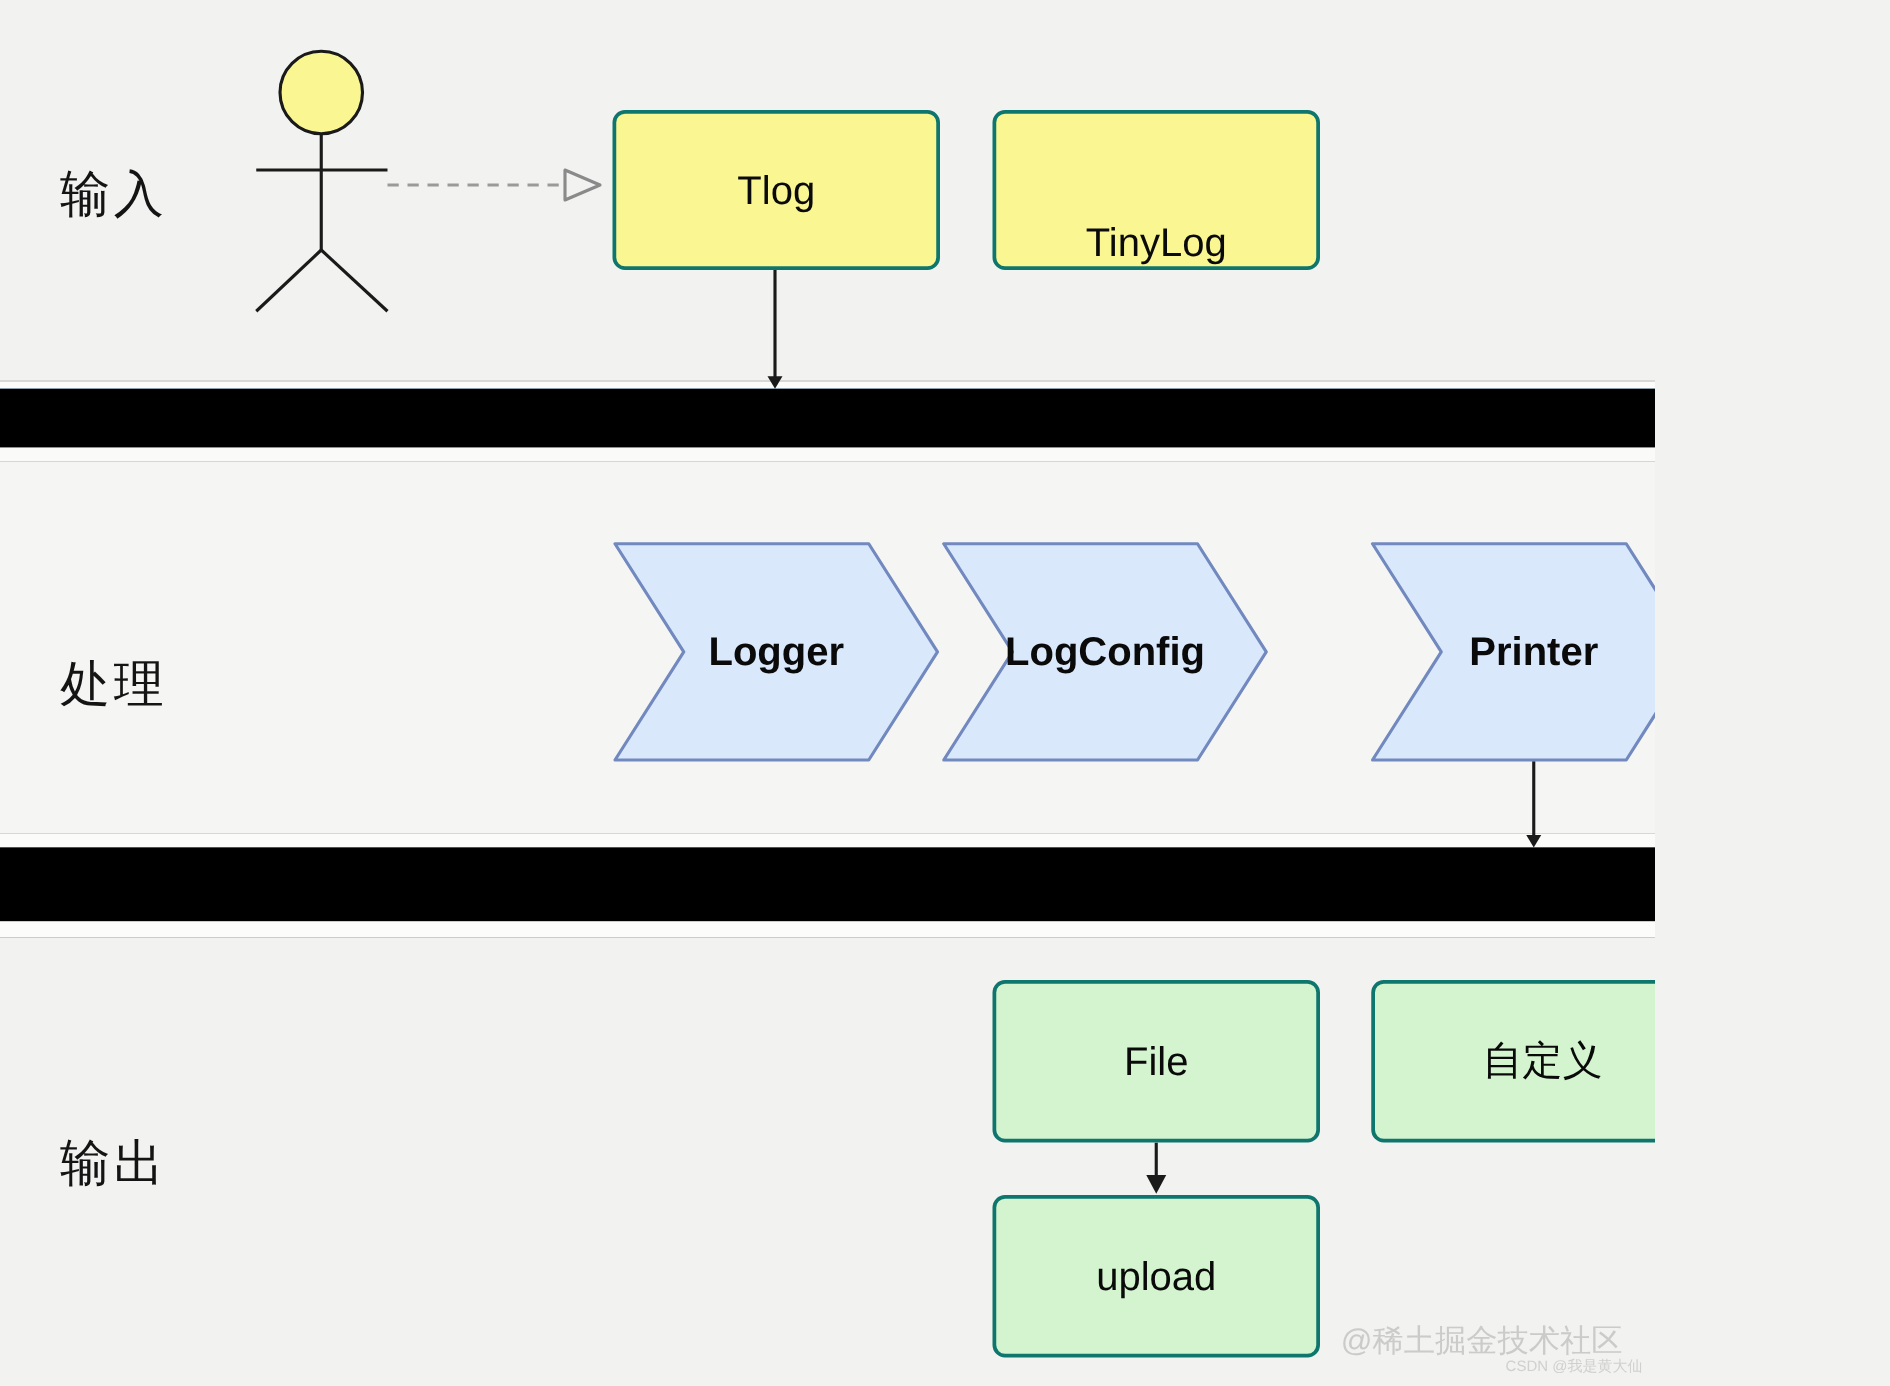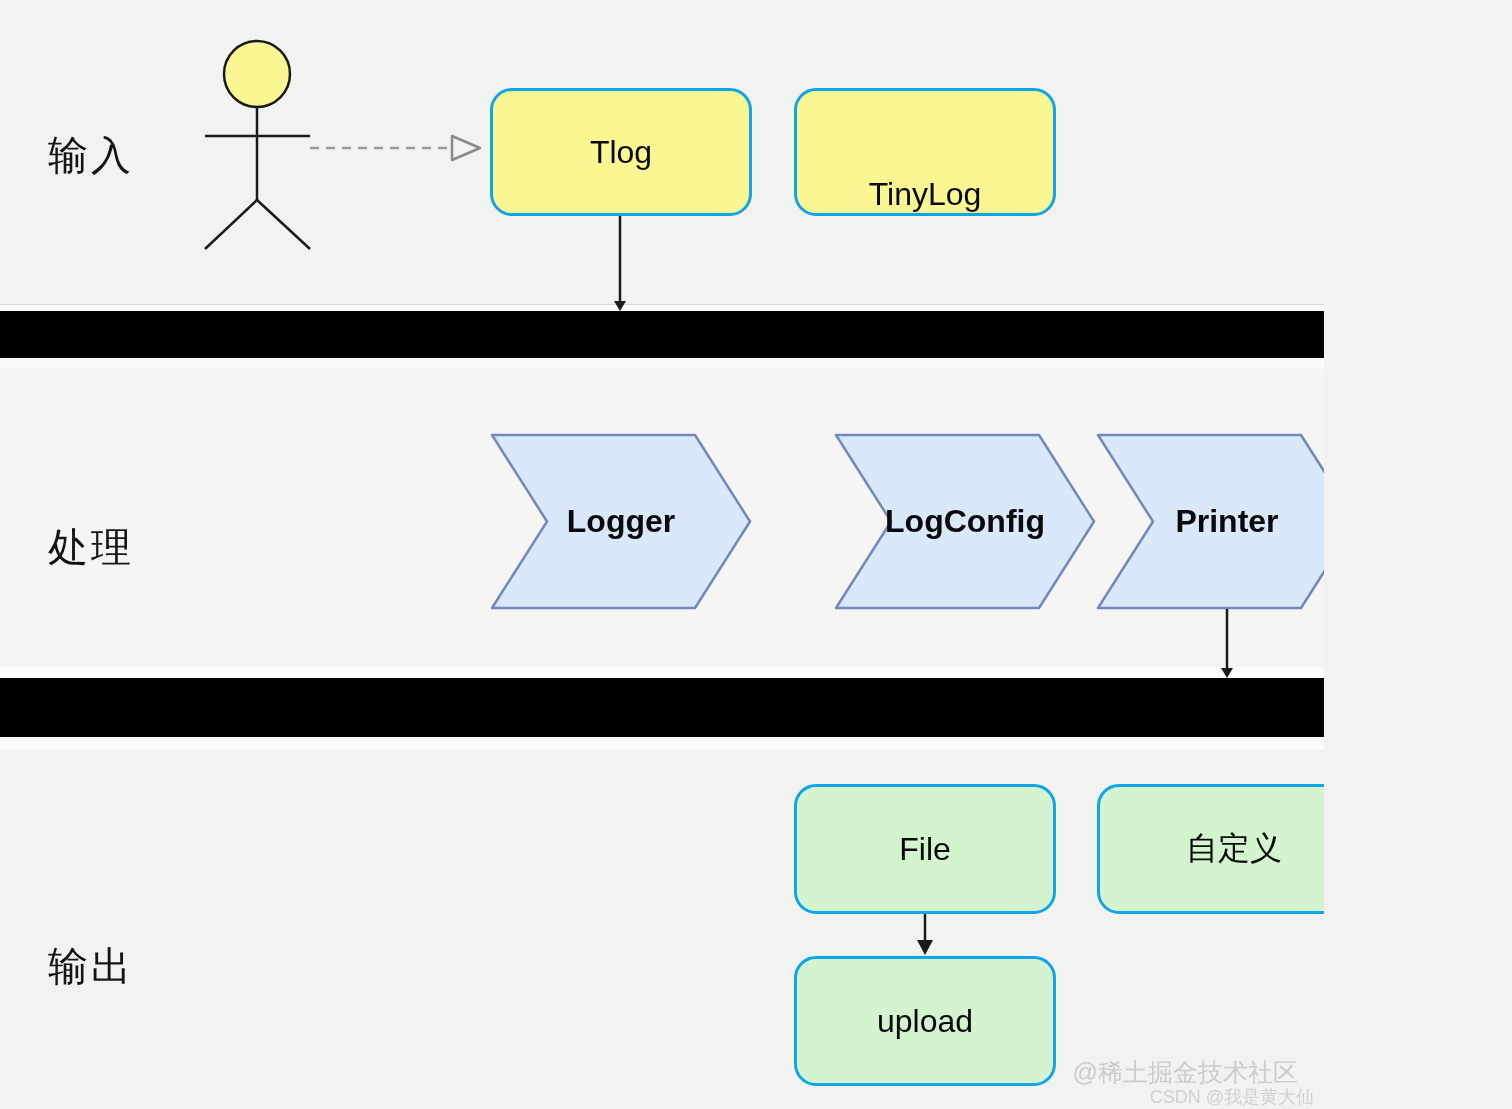--- a/index.html
+++ b/index.html
@@ -16,49 +16,49 @@
   .strip-b     { top:358px; height:11px; background:#fafaf8; }
   .band-mid    { top:369px; height:298px; background:#f5f5f3; }
   .strip-c     { top:667px; height:11px; background:#fbfbf9; }
   .bar2        { top:678px; height:59px; background:#000; }
   .strip-d     { top:737px; height:13px; background:#fcfcfa; }
   .band-bot    { top:750px; height:359px; background:#f2f2f0; }
 
   .band-label { position:absolute; left:48px; font-size:40px; color:#141414; letter-spacing:3px; white-space:nowrap; }
   .lbl-input  { top:128px; }
   .lbl-process{ top:476px;margin-top:44px; }
-  .lbl-output { top:939px; }
+  .lbl-output { top:903px; }
 
   
-  .box { position:absolute; width:262px; border:3px solid #0ea5e9; border-radius:22px;
+  .box { position:absolute; width:262px; border:3px solid #0f766e; border-radius:10px;
          display:flex; align-items:center; justify-content:center;
          font-size:32px; color:#0a0a0a; white-space:nowrap; }
   .yellow { background:#faf792; height:128px; }
   .green  { background:#d3f4cf; height:130px; }
   .n-tlog    { left:490px;  top:88px; }
   .n-tinylog { left:794px;  top:88px;align-items:flex-end; }
   .n-console { left:470px;  top:784px; }
   .n-file    { left:794px;  top:784px; }
   .n-custom  { left:1097px; top:784px;padding-left:12px; }
   .n-upload  { left:794px;  top:956px; }
 
   
   .chev { position:absolute; width:262px; height:177px; }
   .c-logger    { left:490px;  top:433px; }
-  .c-logconfig { left:834px;  top:433px; }
+  .c-logconfig { left:753px;  top:433px; }
   .c-printer   { left:1096px; top:433px; }
   .chev svg { position:absolute; left:0; top:0; }
   .chev polygon { stroke:#7189be; stroke-width:2.5; stroke-linejoin:round; }
   .chev .lbl { position:absolute; inset:0; display:flex; align-items:center; justify-content:center;
                font-size:32px; color:#0a0a0a;font-weight:bold; }
 
   .conn { position:absolute; }
   .wm { position:absolute; white-space:nowrap; }
   .wm-juejin { right:26px; top:1056px; font-size:25px; color:#cbcbc9; }
-  .wm-csdn   { right:10px; top:1085px; font-size:18px; color:#d0d0ce; }
+  .wm-csdn   { right:10px; top:1085px; font-size:12px; color:#d0d0ce; }
 </style>
 </head>
 <body>
 
 <div class="stage">
 
   <div class="band band-top"></div>
   <div class="band edge-line"></div>
   <div class="band strip-a"></div>
   <div class="band bar1"></div>

